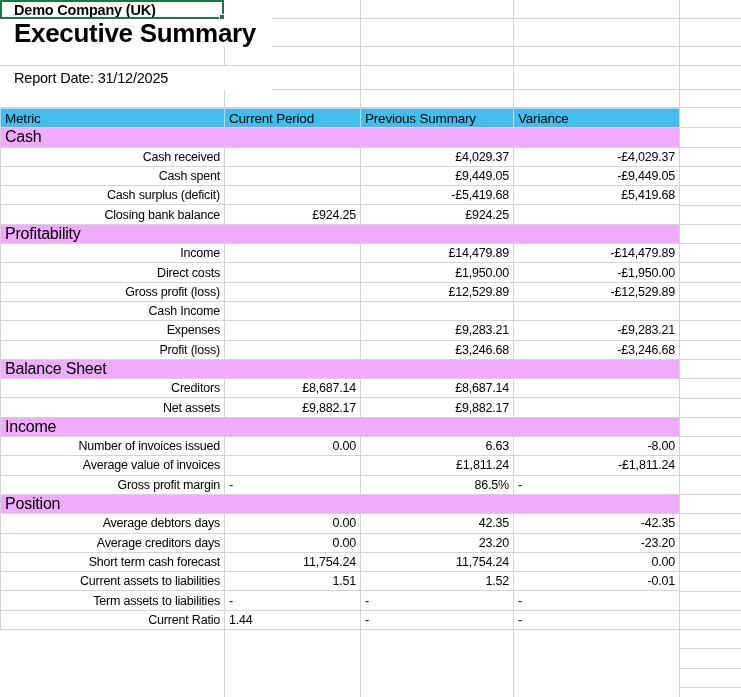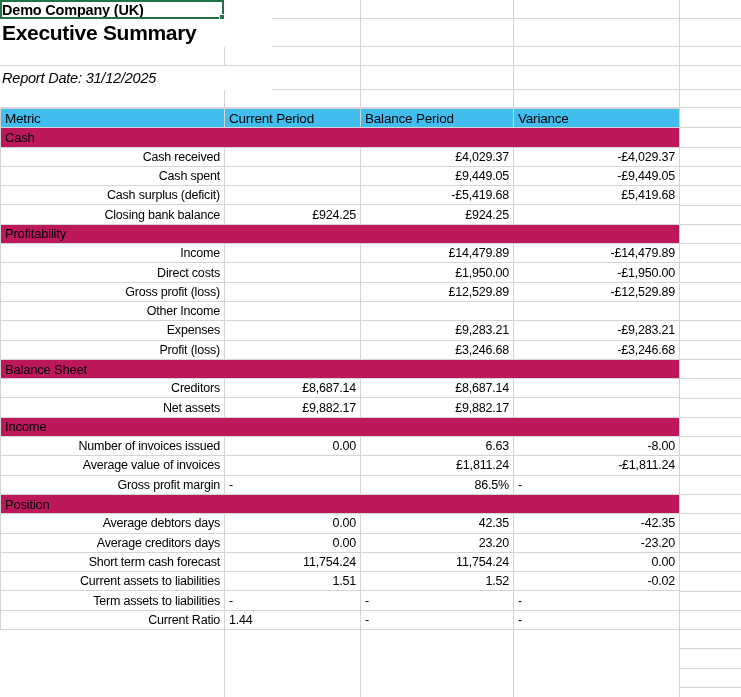--- a/index.html
+++ b/index.html
@@ -36,44 +36,43 @@
     border-bottom: 1px solid #d4d4d4;
   }
 
   
   .topcell {
     position: absolute;
     left: 0;
     width: 272px;
     display: flex;
     align-items: center;
-    padding-left: 2px;
+    padding-left: 14px;
     box-sizing: border-box;
     white-space: nowrap;
     background: #ffffff;
   }
   #company-name {
     top: 0;
     height: 19px;
     font-size: 14.5px;
     font-weight: bold;
     letter-spacing: -0.2px;
   }
   #report-title {
     top: 19px;
     height: 28px;
-    font-size: 21px;
+    font-size: 26px;
     font-weight: bold;
     letter-spacing: -0.3px;
   }
   #report-date {
     top: 66px;
     height: 24px;
     font-size: 14.5px;
-    font-style: italic;
     letter-spacing: -0.2px;
     text-align: right;
   }
 
   
   #active-cell-border {
     position: absolute;
     left: 0;
     top: 0;
     width: 224px;
@@ -125,23 +124,23 @@
     background: #41BEEE;
     font-weight: bold;
     font-size: 13.5px;
     text-align: left;
     border: 1px solid #000000;
     height: 20px;
   }
 
   
   tr.section td {
-    background: #be185d;
+    background: #f0abfc;
     font-weight: bold;
-    font-size: 13px;
+    font-size: 16px;
     border-left: 1px solid #d4d4d4;
     border-right: 1px solid #d4d4d4;
     border-top: 1px solid #EFF3F8;
     border-bottom: 1px solid #EFF3F8;
     margin-top: 12px;
   }
 
   
   td.label { text-align: right; }
   td.num   { text-align: right; }
@@ -212,21 +211,21 @@
     <colgroup>
       <col class="c-metric">
         <col class="c-cur">
         <col class="c-prev">
         <col class="c-var">
     </colgroup>
     <thead>
       <tr>
         <th>Metric</th>
         <th>Current Period</th>
-        <th>Balance Period</th>
+        <th>Previous Summary</th>
         <th>Variance</th>
       </tr>
     </thead>
     <tbody id="table-body">
         <tr class="section">
           <td colspan="4">Cash</td>
         </tr>
         <tr class="">
           <td class="label">Cash received</td>
           <td class="blank"></td>
@@ -266,21 +265,21 @@
           <td class="num">£1,950.00</td>
           <td class="num">-£1,950.00</td>
         </tr>
         <tr class="">
           <td class="label">Gross profit (loss)</td>
           <td class="blank"></td>
           <td class="num">£12,529.89</td>
           <td class="num">-£12,529.89</td>
         </tr>
         <tr class="">
-          <td class="label">Other Income</td>
+          <td class="label">Cash Income</td>
           <td class="blank"></td>
           <td class="blank"></td>
           <td class="blank"></td>
         </tr>
         <tr class="">
           <td class="label">Expenses</td>
           <td class="blank"></td>
           <td class="num">£9,283.21</td>
           <td class="num">-£9,283.21</td>
         </tr>
@@ -344,21 +343,21 @@
         <tr class="">
           <td class="label">Short term cash forecast</td>
           <td class="num">11,754.24</td>
           <td class="num">11,754.24</td>
           <td class="num">0.00</td>
         </tr>
         <tr class="">
           <td class="label">Current assets to liabilities</td>
           <td class="num">1.51</td>
           <td class="num">1.52</td>
-          <td class="num">-0.02</td>
+          <td class="num">-0.01</td>
         </tr>
         <tr class="">
           <td class="label">Term assets to liabilities</td>
           <td class="dash">-</td>
           <td class="dash">-</td>
           <td class="dash">-</td>
         </tr>
         <tr class="total">
           <td class="label">Current Ratio</td>
           <td class="dash">1.44</td>

